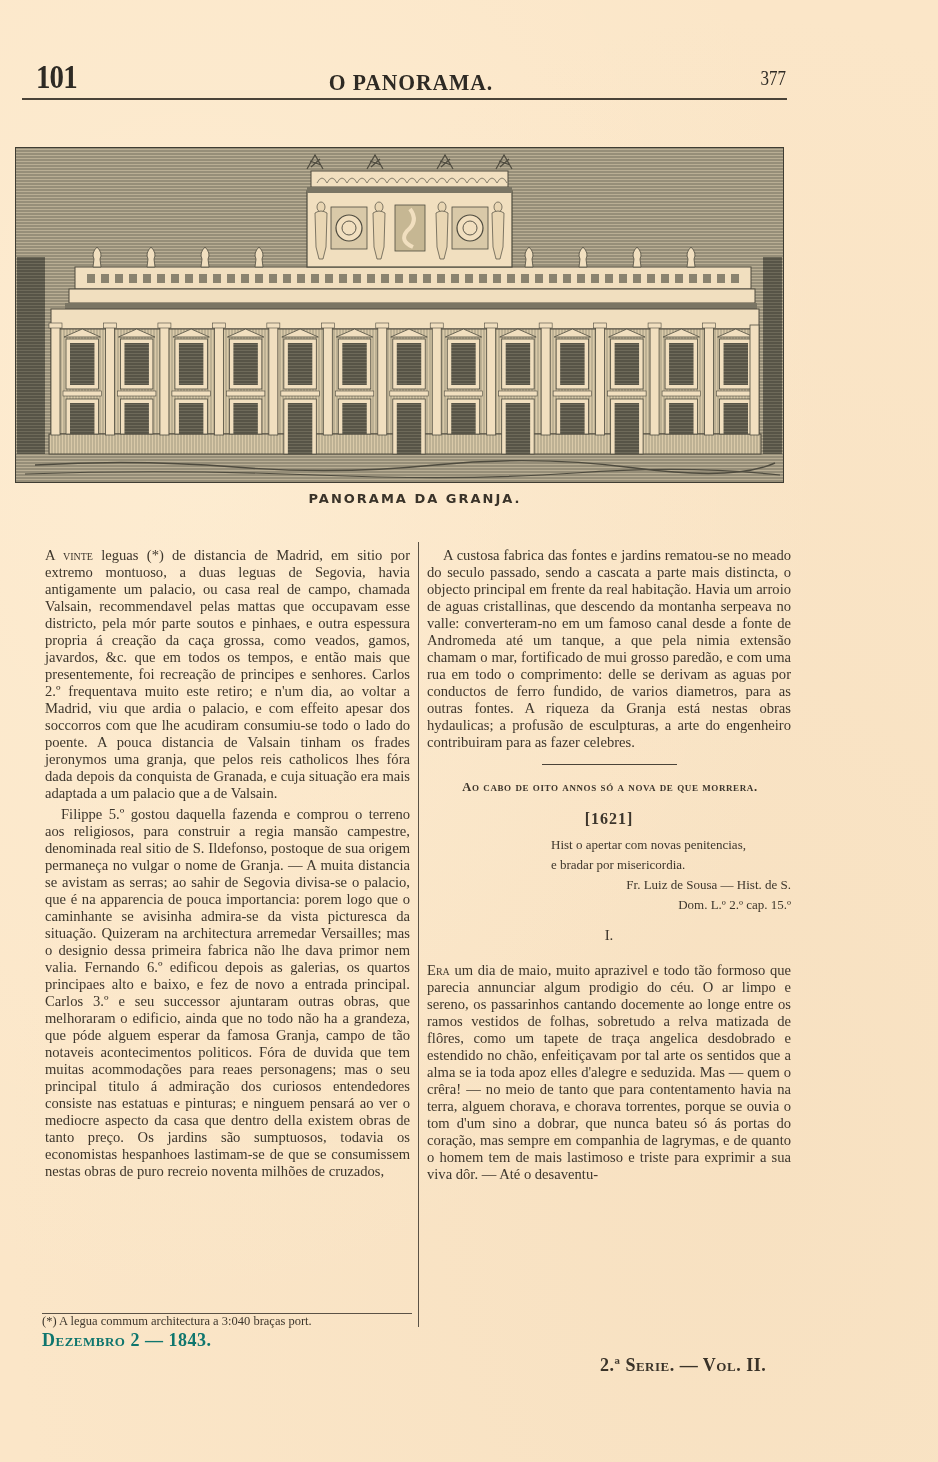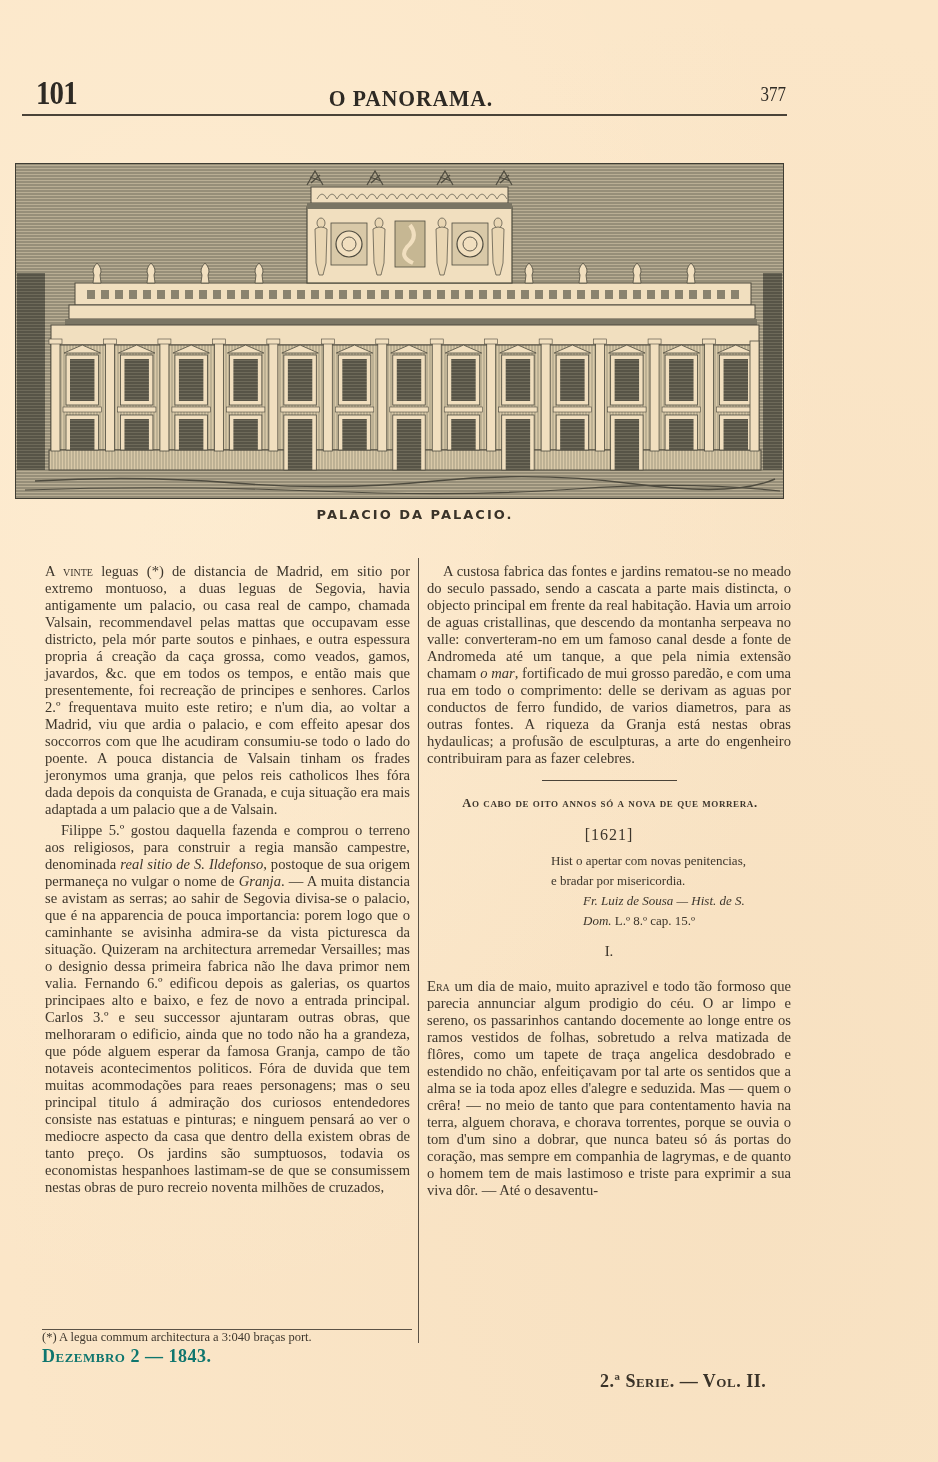--- a/index.html
+++ b/index.html
@@ -5,21 +5,21 @@
   html, body { margin: 0; padding: 0; }
   body {
     width: 938px; height: 1462px; overflow: hidden;
     background: #fbe6c8;
     background-image: radial-gradient(ellipse at 20% 30%, rgba(255,240,215,0.6), rgba(0,0,0,0) 60%),
                       radial-gradient(ellipse at 80% 80%, rgba(240,215,180,0.35), rgba(0,0,0,0) 70%);
     font-family: "Liberation Serif", "DejaVu Serif", serif;
     color: #3c352c;
     position: relative;
   }
-  .page { position: absolute; left: 0; top: 16px; width: 938px; height: 1202px; }
+  .page { position: absolute; left: 0; top: 0; width: 938px; height: 1202px; }
 
   
   .hdr { position: absolute; left: 36px; top: 58px; width: 750px; height: 40px; }
   .hdr-num { position: absolute; left: 0; top: 0; font-size: 34px; font-weight: bold; letter-spacing: -1px; color: #2e2a24; transform: scaleX(0.85); transform-origin: left; }
   .hdr-title { position: absolute; left: 0; right: 0; top: 11px; text-align: center; font-size: 24px; font-weight: bold; letter-spacing: 1px; color: #2e2a24; transform: scaleX(0.9); }
   .hdr-page { position: absolute; right: 0; top: 9px; font-size: 20px; color: #2e2a24; transform: scaleX(0.85); transform-origin: right; }
   .hdr-rule { position: absolute; left: 22px; top: 98px; width: 765px; height: 2px; background: #4a4338; }
 
   
   .engraving { position: absolute; left: 15px; top: 147px; width: 769px; height: 336px; }
@@ -27,33 +27,33 @@
   .caption { position: absolute; left: 0; width: 830px; top: 491px; text-align: center; font-family: "DejaVu Sans", sans-serif; font-weight: bold; font-size: 13px; letter-spacing: 2px; color: #3a3329; }
 
   
   .col { position: absolute; font-size: 14.6px; line-height: 17px; text-align: justify; color: #3d362c; }
   .col p { margin: 4px; }
   .col .indent { text-indent: 16px; }
   .col-left { left: 41px; top: 543px; width: 373px; }
   .col-right { left: 423px; top: 543px; width: 372px; }
   .col-divider { position: absolute; left: 418px; top: 542px; width: 1px; height: 785px; background: #5b5246; }
   .sc { font-variant: small-caps; }
-  .it { font-style: italic; }
+  .it { }
 
   .footnote-rule { position: absolute; left: 42px; top: 1313px; width: 370px; height: 1px; background: #5b5246; }
   .footnote { position: absolute; left: 42px; top: 1314px; width: 370px; font-size: 12.5px; line-height: 14px; color: #3d362c; }
   .footnote span { display: inline-block; }
   .date-line { position: absolute; left: 42px; top: 1330px; font-size: 18px; font-weight: bold; letter-spacing: 0.5px; color: #0f766e; }
   .series-line { position: absolute; left: 600px; top: 1322px; font-size: 18px; font-weight: bold; letter-spacing: 0.5px; color: #3a3329; margin-top: 33px; }
 
   .short-rule { display: block; width: 135px; height: 1px; background: #4a4338; margin: 13px auto 14px auto; }
   .story-title { font-size: 12.5px; font-weight: bold; letter-spacing: 0.6px; text-align: center; margin: 12px 0 0 2px !important; white-space: nowrap; }
-  .year { text-align: center !important; font-size: 16px; margin: 14px 0 10px 0 !important; letter-spacing: 1px; }
+  .year { text-align: center !important; font-size: 16px; margin: 14px 0 10px 0 !important; letter-spacing: 1px; font-weight: bold; }
   .epigraph { margin-left: 128px !important; font-size: 13px; line-height: 16px; text-align: left !important; }
-  .epigraph-src { margin-left: 160px !important; font-size: 13px; line-height: 16px; text-align: left; }
+  .epigraph-src { margin-left: 160px !important; font-size: 13px; line-height: 16px; text-align: right; }
   .chapter { text-align: center !important; font-size: 15px; margin: 14px 0 18px 0 !important; }
 </style>
 </head>
 <body>
 
 <div class="page">
 
   <div class="hdr">
     <div class="hdr-num">101</div>
     <div class="hdr-title">O PANORAMA.</div>
@@ -293,38 +293,38 @@
           <circle cx="455" cy="81" r="7" fill="none" stroke="#4e4b3f" stroke-width="0.9"></circle>
           <rect x="380" y="58" width="30" height="46" fill="#c6b793" stroke="#4e4b3f" stroke-width="0.8"></rect>
           <path d="M395 62 Q404 74 392 84 Q384 94 398 100" stroke="#f1dfbf" stroke-width="4" fill="none"></path>
           <path d="M292 22 L300 8 L308 22 M295 14 L306 18 M305 12 L296 20" stroke="#4e4b3f" stroke-width="1.2" fill="none"></path>
           <path d="M352 22 L360 8 L368 22 M355 14 L366 18 M365 12 L356 20" stroke="#4e4b3f" stroke-width="1.2" fill="none"></path>
           <path d="M422 22 L430 8 L438 22 M425 14 L436 18 M435 12 L426 20" stroke="#4e4b3f" stroke-width="1.2" fill="none"></path>
           <path d="M481 22 L489 8 L497 22 M484 14 L495 18 M494 12 L485 20" stroke="#4e4b3f" stroke-width="1.2" fill="none"></path>
         </g>
     </svg>
   </div>
-  <div class="caption">PALACIO DA PALACIO.</div>
+  <div class="caption">PANORAMA DA GRANJA.</div>
 
   <div class="col col-left">
     <p><span class="sc">A vinte</span><span> leguas (*) de distancia de Madrid, em sitio por extremo montuoso, a duas leguas de Segovia, havia antigamente um palacio, ou casa real de campo, chamada Valsain, recommendavel pelas mattas que occupavam esse districto, pela mór parte soutos e pinhaes, e outra espessura propria á creação da caça grossa, como veados, gamos, javardos, &amp;c. que em todos os tempos, e então mais que presentemente, foi recreação de principes e senhores. Carlos 2.º frequentava muito este retiro; e n'um dia, ao voltar a Madrid, viu que ardia o palacio, e com effeito apesar dos soccorros com que lhe acudiram consumiu-se todo o lado do poente. A pouca distancia de Valsain tinham os frades jeronymos uma granja, que pelos reis catholicos lhes fóra dada depois da conquista de Granada, e cuja situação era mais adaptada a um palacio que a de Valsain.</span></p>
     <p class="indent"><span>Filippe 5.º gostou daquella fazenda e comprou o terreno aos religiosos, para construir a regia mansão campestre, denominada </span><span class="it">real sitio de S. Ildefonso</span><span>, postoque de sua origem permaneça no vulgar o nome de </span><span class="it">Granja</span><span>. — A muita distancia se avistam as serras; ao sahir de Segovia divisa-se o palacio, que é na apparencia de pouca importancia: porem logo que o caminhante se avisinha admira-se da vista picturesca da situação. Quizeram na architectura arremedar Versailles; mas o designio dessa primeira fabrica não lhe dava primor nem valia. Fernando 6.º edificou depois as galerias, os quartos principaes alto e baixo, e fez de novo a entrada principal. Carlos 3.º e seu successor ajuntaram outras obras, que melhoraram o edificio, ainda que no todo não ha a grandeza, que póde alguem esperar da famosa Granja, campo de tão notaveis acontecimentos politicos. Fóra de duvida que tem muitas acommodações para reaes personagens; mas o seu principal titulo á admiração dos curiosos entendedores consiste nas estatuas e pinturas; e ninguem pensará ao ver o mediocre aspecto da casa que dentro della existem obras de tanto preço. Os jardins são sumptuosos, todavia os economistas hespanhoes lastimam-se de que se consumissem nestas obras de puro recreio noventa milhões de cruzados,</span></p>
   </div>
   <div class="footnote-rule"></div>
   <div class="footnote"><span>(*) A legua commum architectura a 3:040 braças port.</span></div>
   <div class="date-line sc">Dezembro 2 — 1843.</div>
 
   <div class="col-divider"></div>
 
   <div class="col col-right">
     <p class="indent"><span>A custosa fabrica das fontes e jardins rematou-se no meado do seculo passado, sendo a cascata a parte mais distincta, o objecto principal em frente da real habitação. Havia um arroio de aguas cristallinas, que descendo da montanha serpeava no valle: converteram-no em um famoso canal desde a fonte de Andromeda até um tanque, a que pela nimia extensão chamam </span><span class="it">o mar</span><span>, fortificado de mui grosso paredão, e com uma rua em todo o comprimento: delle se derivam as aguas por conductos de ferro fundido, de varios diametros, para as outras fontes. A riqueza da Granja está nestas obras hydaulicas; a profusão de esculpturas, a arte do engenheiro contribuiram para as fazer celebres.</span></p>
     <span class="short-rule"></span>
     <p class="story-title sc">Ao cabo de oito annos só a nova de que morrera.</p>
     <p class="year">[1621]</p>
     <p class="epigraph">Hist o apertar com novas penitencias,</p>
     <p class="epigraph">e bradar por misericordia.</p>
     <p class="epigraph-src"><span class="it">Fr. Luiz de Sousa — Hist. de S.</span></p>
-    <p class="epigraph-src"><span class="it">Dom.</span><span> L.º 8.º cap. 15.º</span></p>
+    <p class="epigraph-src"><span class="it">Dom.</span><span> L.º 2.º cap. 15.º</span></p>
     <p class="chapter">I.</p>
     <p><span class="sc">Era</span><span> um dia de maio, muito aprazivel e todo tão formoso que parecia annunciar algum prodigio do céu. O ar limpo e sereno, os passarinhos cantando docemente ao longe entre os ramos vestidos de folhas, sobretudo a relva matizada de flôres, como um tapete de traça angelica desdobrado e estendido no chão, enfeitiçavam por tal arte os sentidos que a alma se ia toda apoz elles d'alegre e seduzida. Mas — quem o crêra! — no meio de tanto que para contentamento havia na terra, alguem chorava, e chorava torrentes, porque se ouvia o tom d'um sino a dobrar, que nunca bateu só ás portas do coração, mas sempre em companhia de lagrymas, e de quanto o homem tem de mais lastimoso e triste para exprimir a sua viva dôr. — Até o desaventu-</span></p>
   </div>
   <div class="series-line sc">2.ª Serie. — Vol. II.</div>
 </div>
 
 </body></html>

